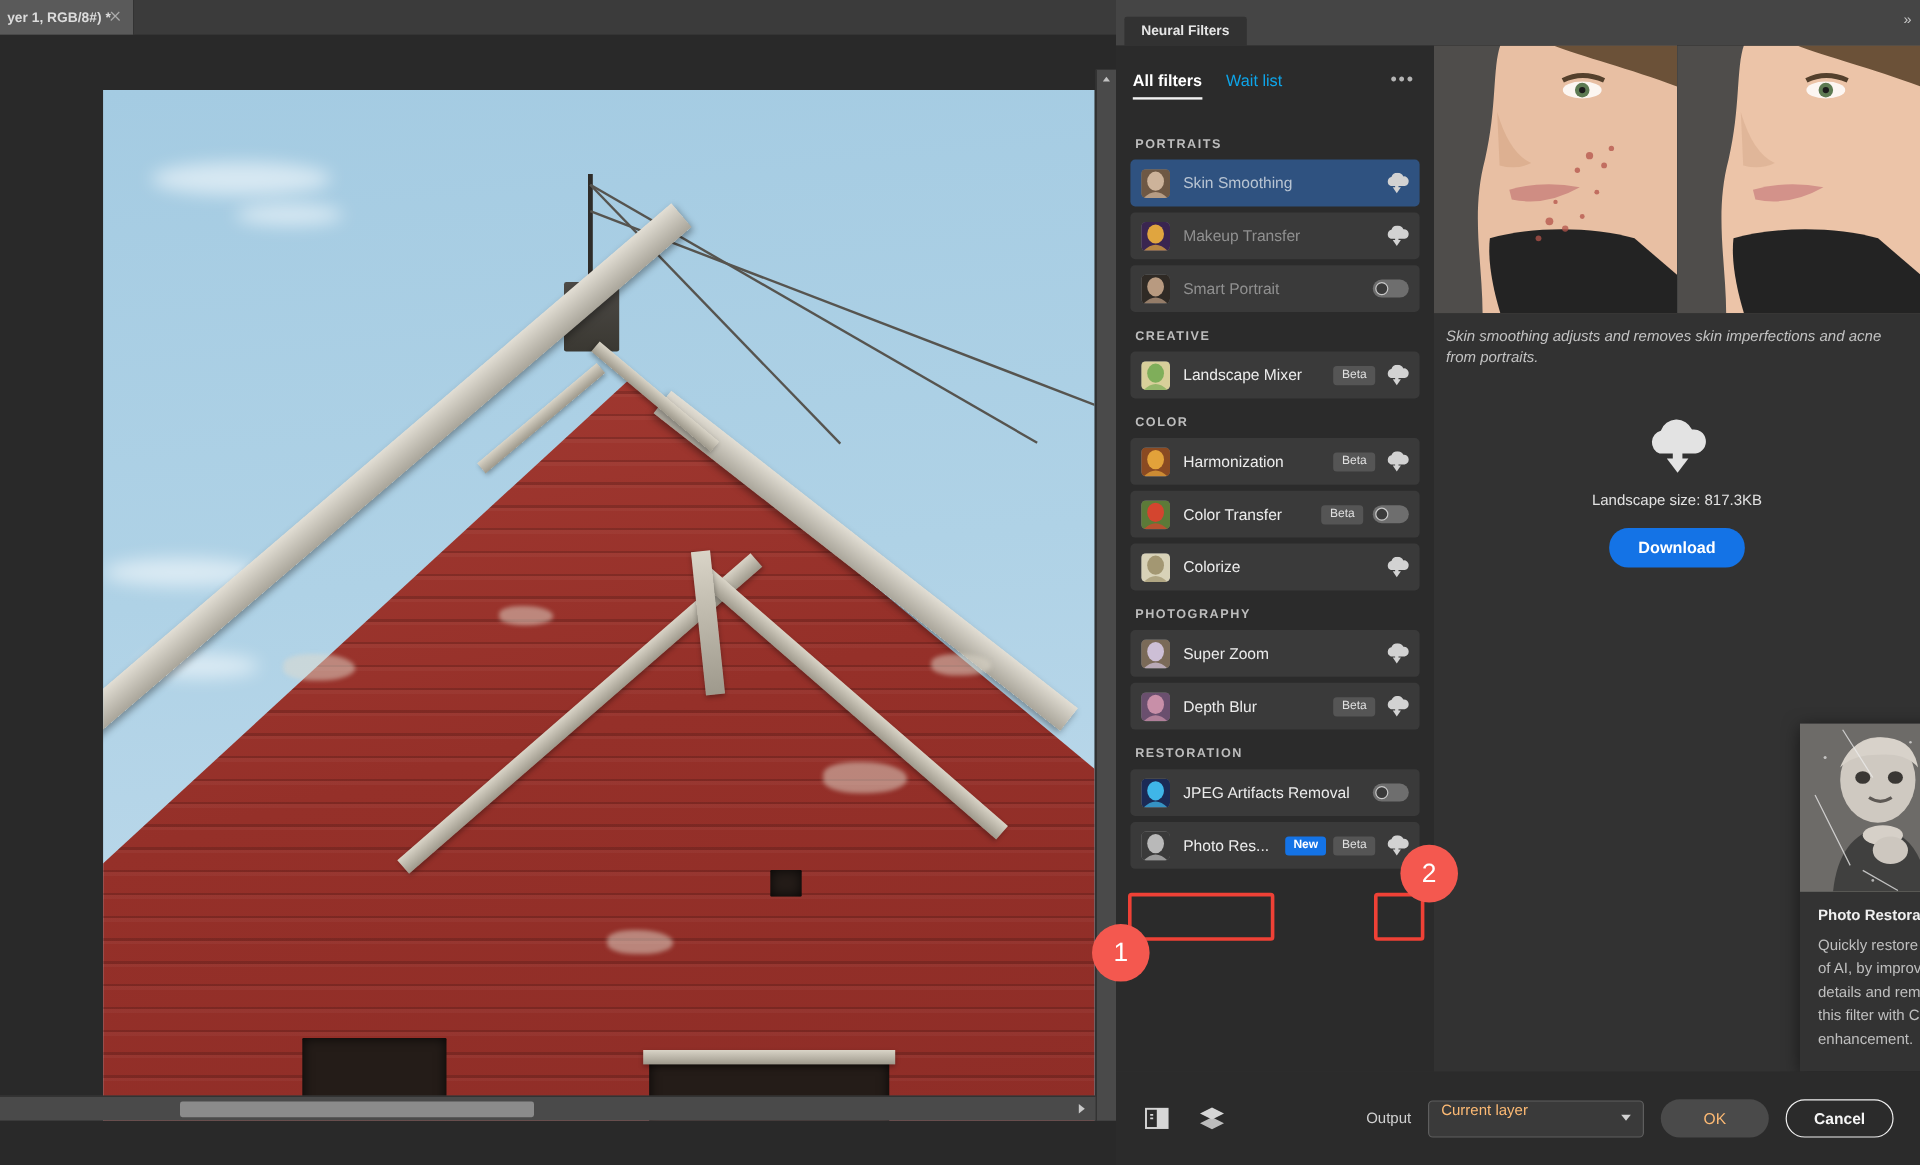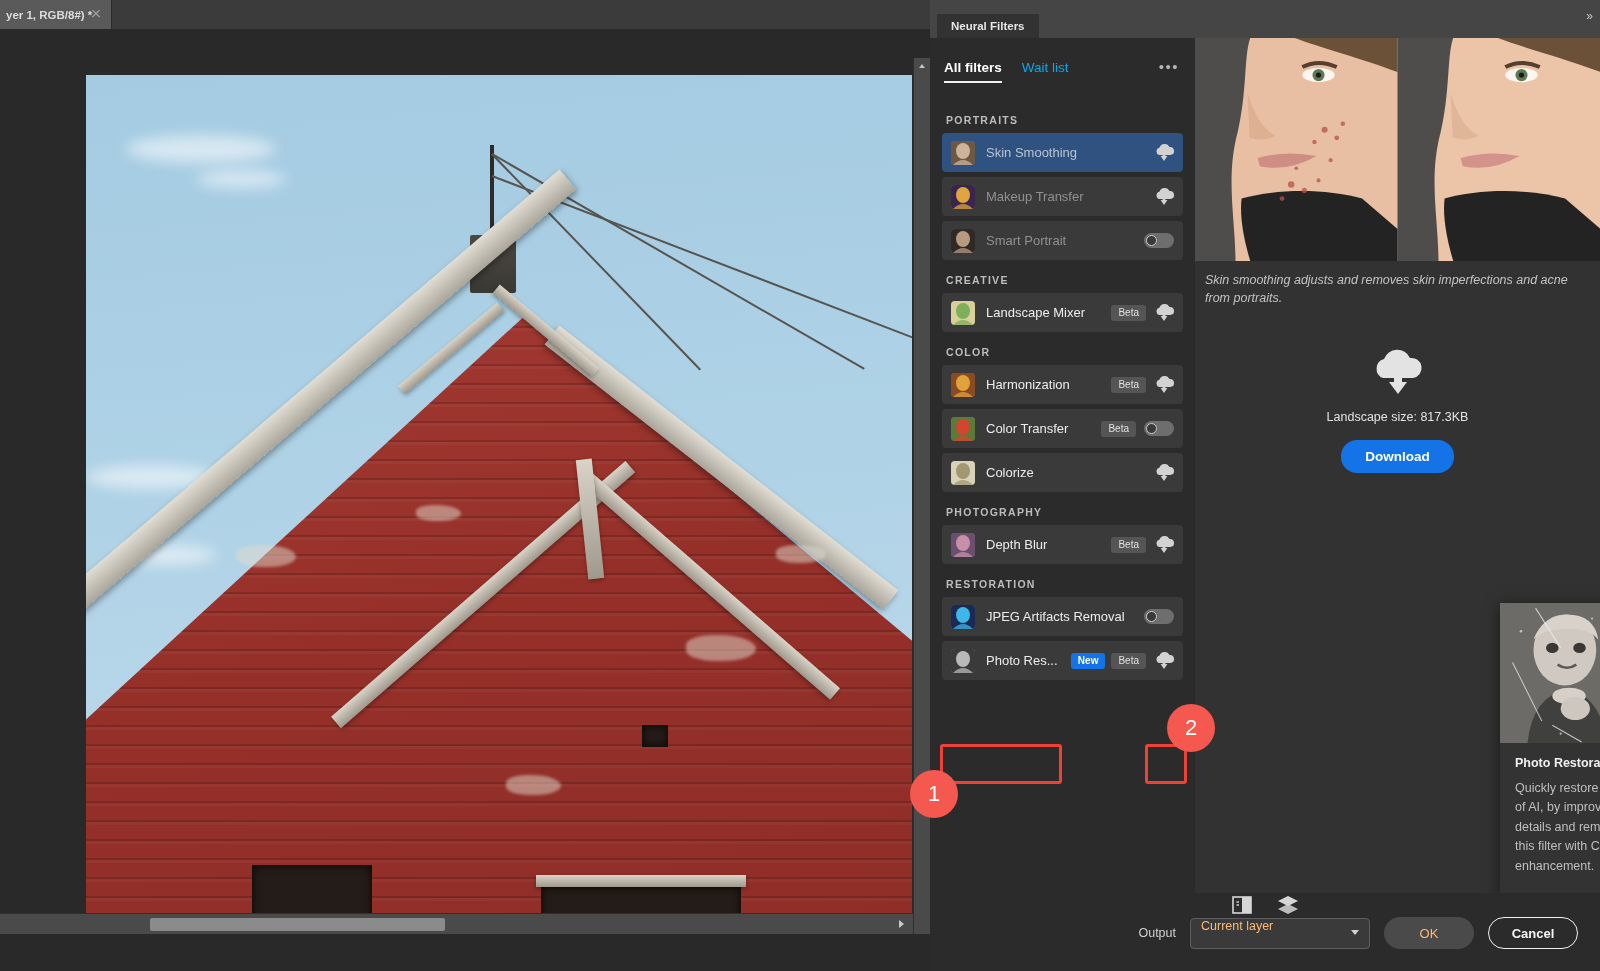--- a/index.html
+++ b/index.html
@@ -245,21 +245,21 @@
   }
   #tooltip-imgs { display:flex; height:140px; background:#555; }
   .tip-photo { width:50%; height:100%; position:relative; overflow:hidden; background:#6a6a68; }
   #tooltip-text { padding:13px 15px 17px; }
   #tip-title { font-size:12.5px; font-weight:bold; color:#f0f0f0; margin-bottom:9px; }
   #tip-body  { font-size:12.5px; color:#bfbfbf; line-height:1.55; }
 
   
   #panel-footer {
     position:absolute; left:0; bottom:0; width:670px; height:78px;
-    background:#2b2b2b; display:flex; align-items:center; padding:0 22px;flex-direction:column;
+    background:#2b2b2b; display:flex; align-items:center; padding:0 22px;
   }
   #footer-left { display:flex; align-items:center; gap:22px; }
   .ficon { width:24px; height:24px; position:relative; cursor:pointer; }
   #footer-right { margin-left:auto; display:flex; align-items:center; gap:14px; }
   #output-label { font-size:12.5px; color:#d0d0d0; }
   #output-select {
     width:180px; height:31px; background:#3a3a3a; border:1px solid #5e5e5e;
     border-radius:4px; display:flex; padding:0 10px;
     font-size:12.5px; color:#fdba74; position:relative; cursor:pointer;
   }
@@ -449,20 +449,33 @@
                 <path d="M2,24 Q12,14 22,24 Z" fill="#a39772" opacity=".75"></path>
               </svg></div>
             <div class="fname">Colorize</div>
             <div class="dl-icon"><svg width="20" height="18" viewBox="0 0 20 18">
                 <path d="M5,11 a4,4 0 0 1 .5,-7.6 a5.5,5.5 0 0 1 10,-.4 a4,4 0 0 1 1,8 Z" fill="#d2d2d2"></path>
                 <rect x="8.6" y="7" width="2.8" height="6" fill="#d2d2d2"></rect>
                 <path d="M6.6,12 L13.4,12 L10,17 Z" fill="#d2d2d2"></path>
               </svg></div>
           </div>
           <div class="cat-head">PHOTOGRAPHY</div>
+          <div class="frow">
+            <div class="fthumb"><svg width="24" height="24" viewBox="0 0 24 24">
+                <rect width="24" height="24" fill="#7a6a58"></rect>
+                <ellipse cx="12" cy="10" rx="7" ry="8" fill="#cdbfd6"></ellipse>
+                <path d="M2,24 Q12,14 22,24 Z" fill="#cdbfd6" opacity=".75"></path>
+              </svg></div>
+            <div class="fname">Super Zoom</div>
+            <div class="dl-icon"><svg width="20" height="18" viewBox="0 0 20 18">
+                <path d="M5,11 a4,4 0 0 1 .5,-7.6 a5.5,5.5 0 0 1 10,-.4 a4,4 0 0 1 1,8 Z" fill="#d2d2d2"></path>
+                <rect x="8.6" y="7" width="2.8" height="6" fill="#d2d2d2"></rect>
+                <path d="M6.6,12 L13.4,12 L10,17 Z" fill="#d2d2d2"></path>
+              </svg></div>
+          </div>
           <div class="frow">
             <div class="fthumb"><svg width="24" height="24" viewBox="0 0 24 24">
                 <rect width="24" height="24" fill="#6a4f6e"></rect>
                 <ellipse cx="12" cy="10" rx="7" ry="8" fill="#c88fa8"></ellipse>
                 <path d="M2,24 Q12,14 22,24 Z" fill="#c88fa8" opacity=".75"></path>
               </svg></div>
             <div class="fname">Depth Blur</div>
             <span class="badge beta">Beta</span>
             <div class="dl-icon"><svg width="20" height="18" viewBox="0 0 20 18">
                 <path d="M5,11 a4,4 0 0 1 .5,-7.6 a5.5,5.5 0 0 1 10,-.4 a4,4 0 0 1 1,8 Z" fill="#d2d2d2"></path>

